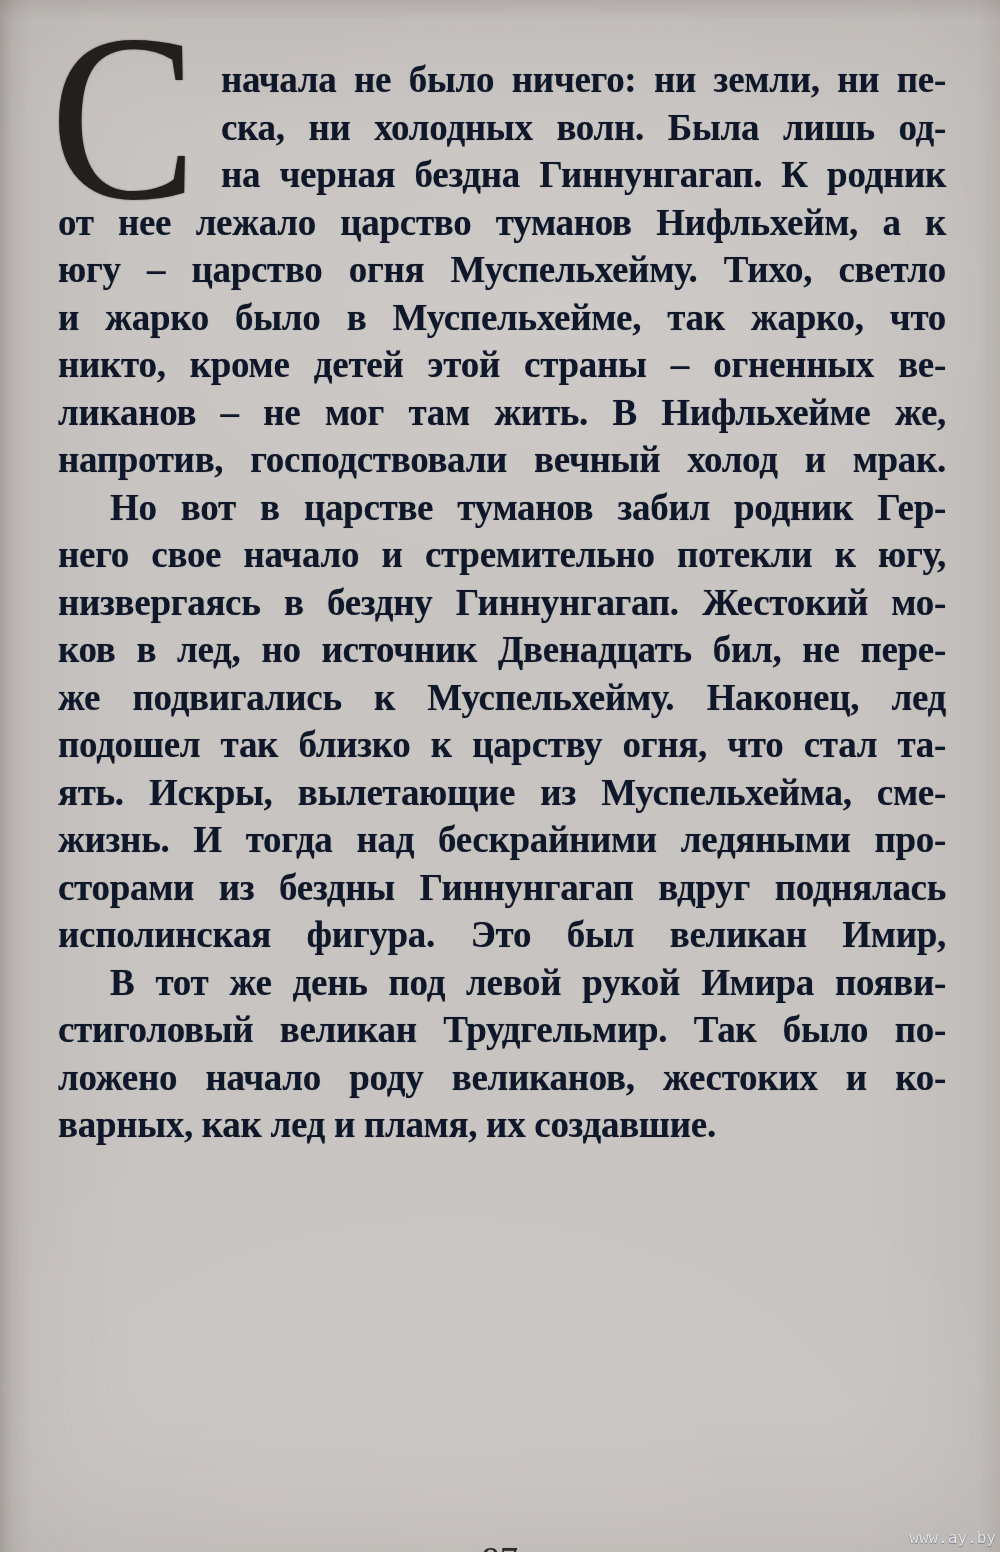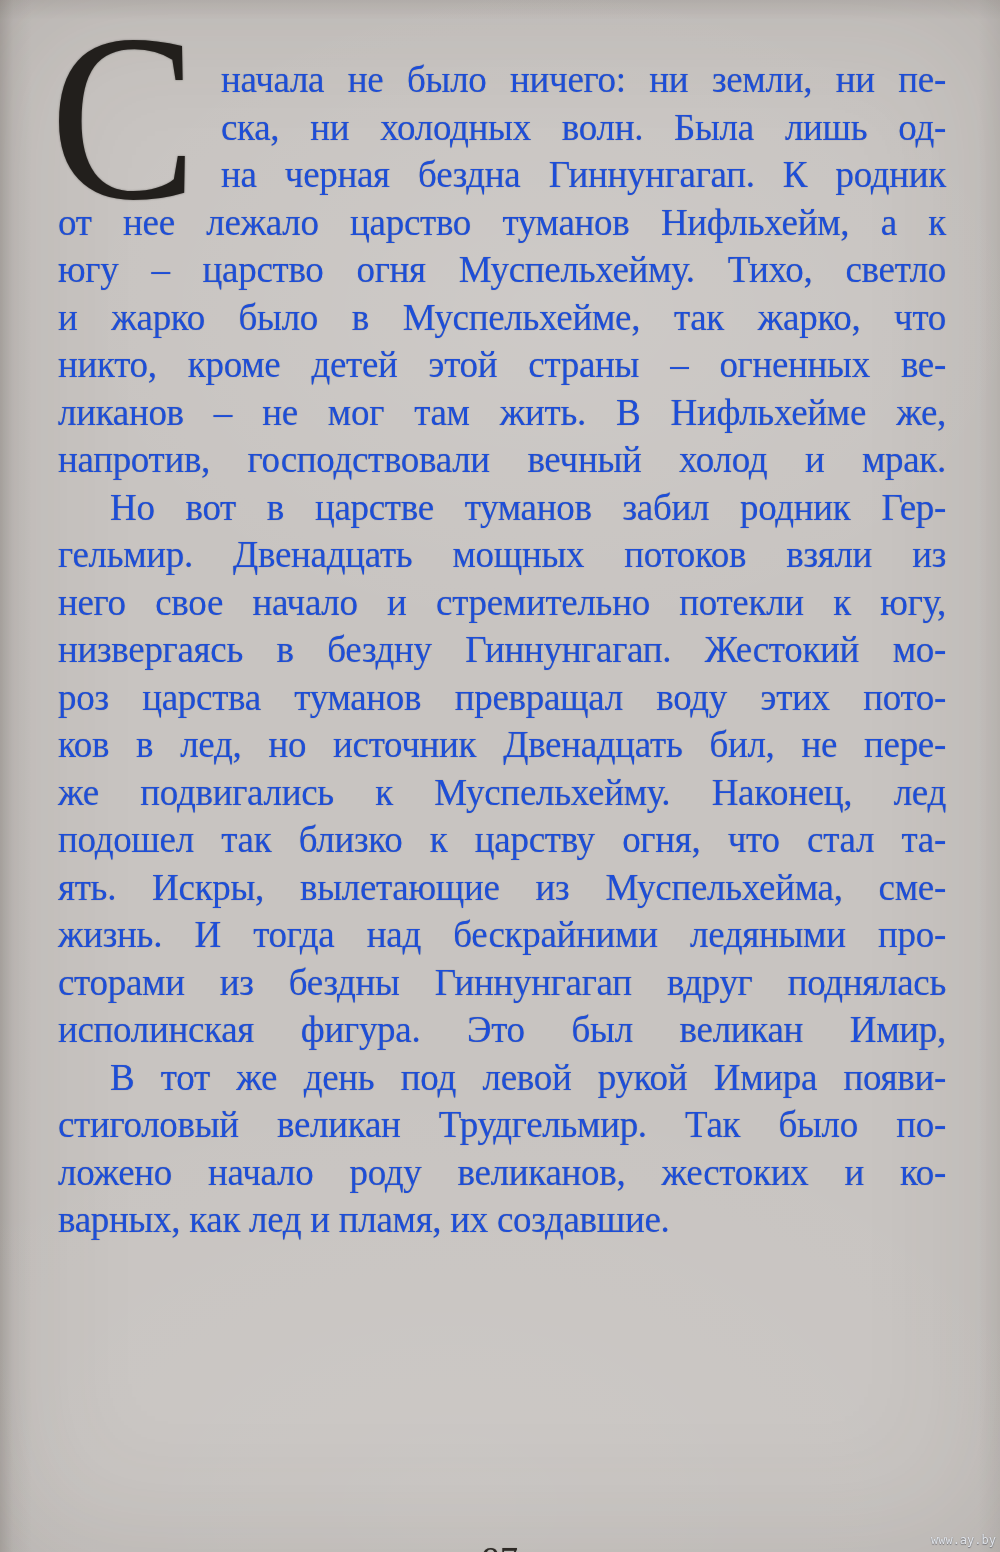--- a/index.html
+++ b/index.html
@@ -24,22 +24,23 @@
 
   .page-photo { position: absolute; inset: 0; }
 
   .text-block {
     position: absolute;
     left: 58px;
     top: 56px;
     width: 888px;
     font-size: 37px;
     letter-spacing: -0.3px;
-    color: #1d4ed8;
+    color: #0f172a;
     text-shadow: 0 0 1px rgba(46,42,38,0.45);
+    font-weight: bold;
   }
 
   .line {
     height: 47.5px;
     line-height: 47.5px;
     text-align: justify;
     text-align-last: justify;
     white-space: normal;
   }
   .line.no-just { text-align-last: left; }
@@ -68,21 +69,21 @@
     line-height: 40px;
     color: #2e2a26;
     text-shadow: 0 0 1px rgba(46,42,38,0.45);
   }
 
   .watermark {
     position: absolute;
     right: 4px;
     bottom: 5px;
     font-family: "DejaVu Sans Mono", monospace;
-    font-size: 12px;
+    font-size: 16px;
     letter-spacing: 0px;
     color: #e2e5ea;
     text-shadow: 0 1px 1px rgba(70,75,85,0.55), 0 0 1px rgba(70,75,85,0.45);
   }
 </style>
 </head>
 <body>
 
 <div class="page-photo">
 
@@ -97,24 +98,22 @@
       <div class="line">от нее лежало царство туманов Нифльхейм, а к</div>
       <div class="line">югу – царство огня Муспельхейму. Тихо, светло</div>
       <div class="line">и жарко было в Муспельхейме, так жарко, что</div>
       <div class="line">никто, кроме детей этой страны – огненных ве-</div>
       <div class="line">ликанов – не мог там жить. В Нифльхейме же,</div>
       <div class="line">напротив, господствовали вечный холод и мрак.</div>
     </div>
 
     <div>
       <div class="line indent">Но вот в царстве туманов забил родник Гер-</div>
-      <div class="line">гельмир. Двенадцать мощных потоков взяли из</div>
       <div class="line">него свое начало и стремительно потекли к югу,</div>
       <div class="line">низвергаясь в бездну Гиннунгагап. Жестокий мо-</div>
-      <div class="line">роз царства туманов превращал воду этих пото-</div>
       <div class="line">ков в лед, но источник Двенадцать бил, не пере-</div>
       <div class="line">же подвигались к Муспельхейму. Наконец, лед</div>
       <div class="line">подошел так близко к царству огня, что стал та-</div>
       <div class="line">ять. Искры, вылетающие из Муспельхейма, сме-</div>
       <div class="line">жизнь. И тогда над бескрайними ледяными про-</div>
       <div class="line">сторами из бездны Гиннунгагап вдруг поднялась</div>
       <div class="line">исполинская фигура. Это был великан Имир,</div>
     </div>
 
     <div>

